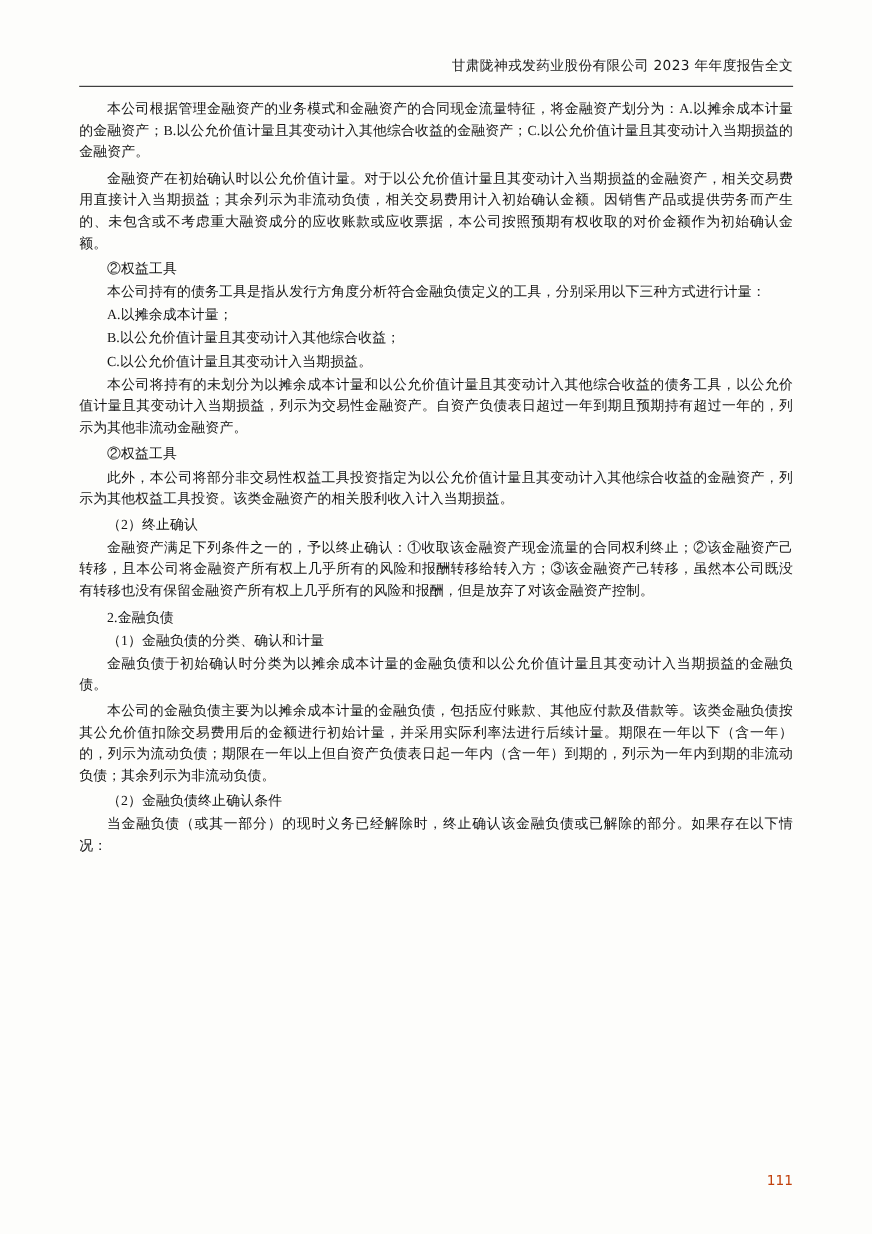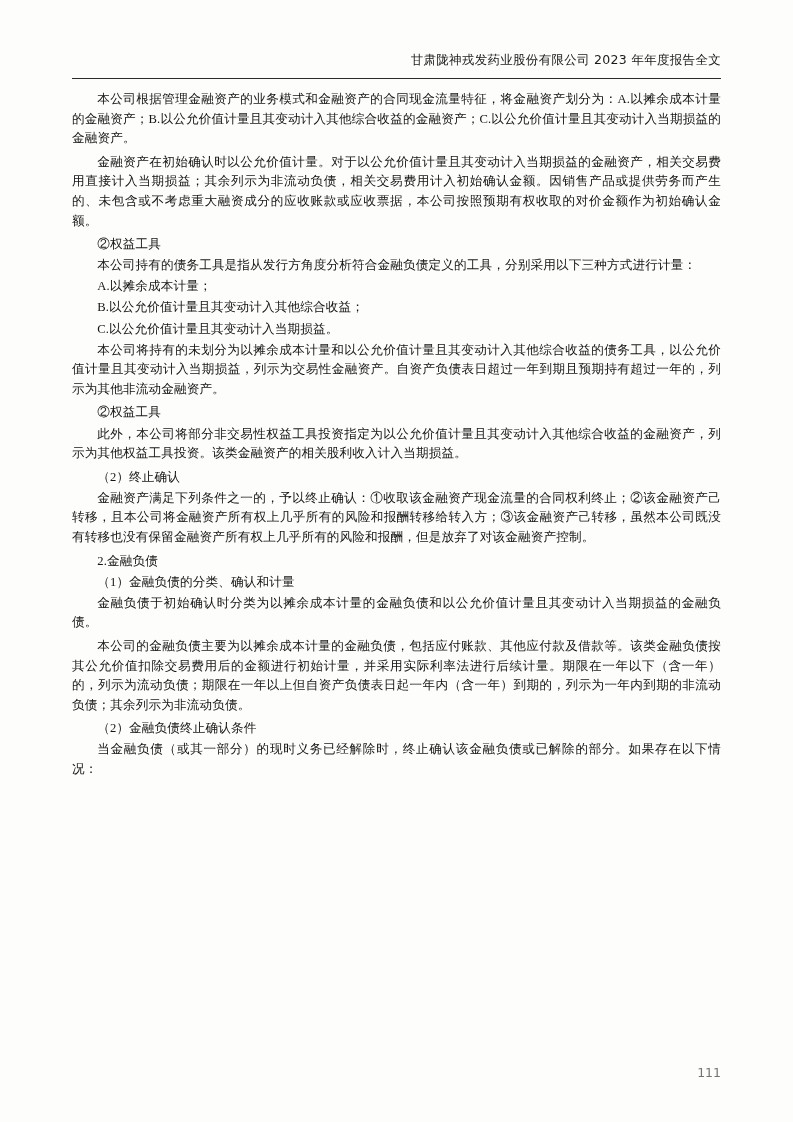--- a/index.html
+++ b/index.html
@@ -60,21 +60,21 @@
     font-family: Liberation Serif, serif;
   }
   .gap-sm { margin-bottom: 4px; }
   .footer {
     position: absolute;
     bottom: 42px;
     left: 72px;
     right: 72px;
     text-align: right;
     font-size: 12.5px;
-    color: #737373;
+    color: #c2410c;
   }
 </style>
 </head>
 <body>
 
 <div class="page">
 
   <div class="header">甘肃陇神戎发药业股份有限公司 2023 年年度报告全文</div>
   <div class="header-rule"></div>
 

